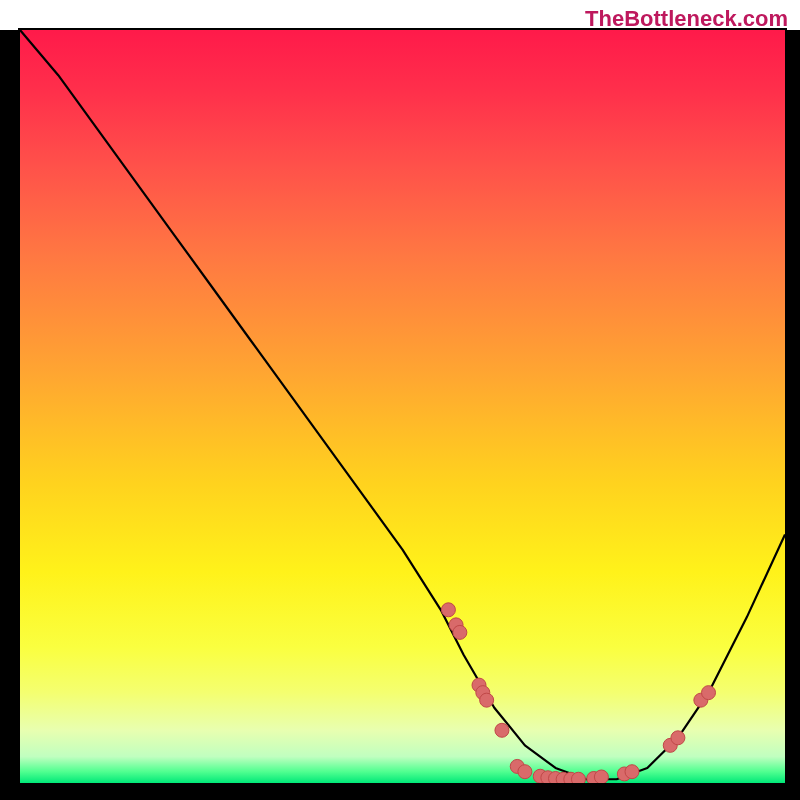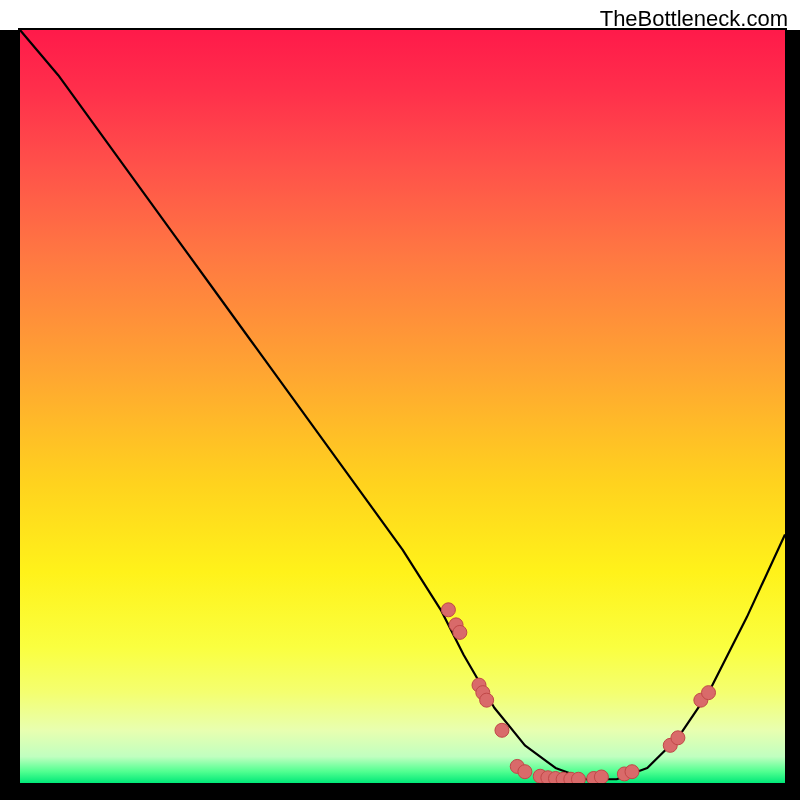--- a/index.html
+++ b/index.html
@@ -10,23 +10,23 @@
   }
   .container {
     width: 800px;
     height: 800px;
     position: relative;
   }
   .watermark {
     position: absolute;
     top: 6px;
     right: 12px;
-    color: #000000;
+    color: #be185d;
     font-size: 22px;
-    font-weight: 400;
+    font-weight: 700;
     z-index: 10;
   }
   svg { display: block; }
 </style>
 </head>
 <body>
 
 <div class="container">
   <div class="watermark">TheBottleneck.com</div>
   <svg id="chart-svg" width="800" height="800">

